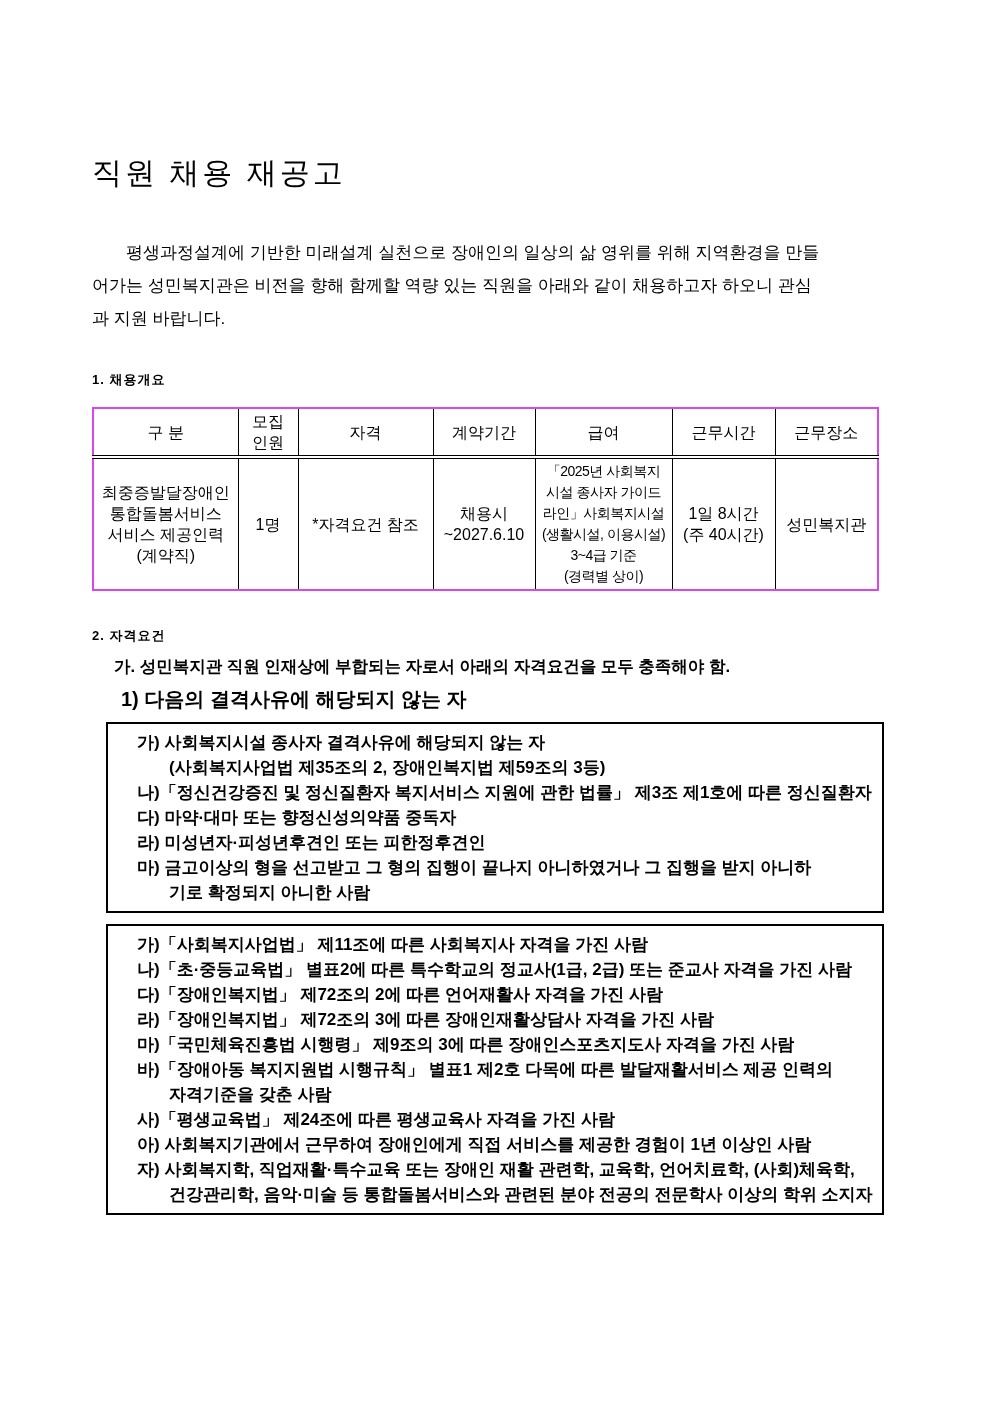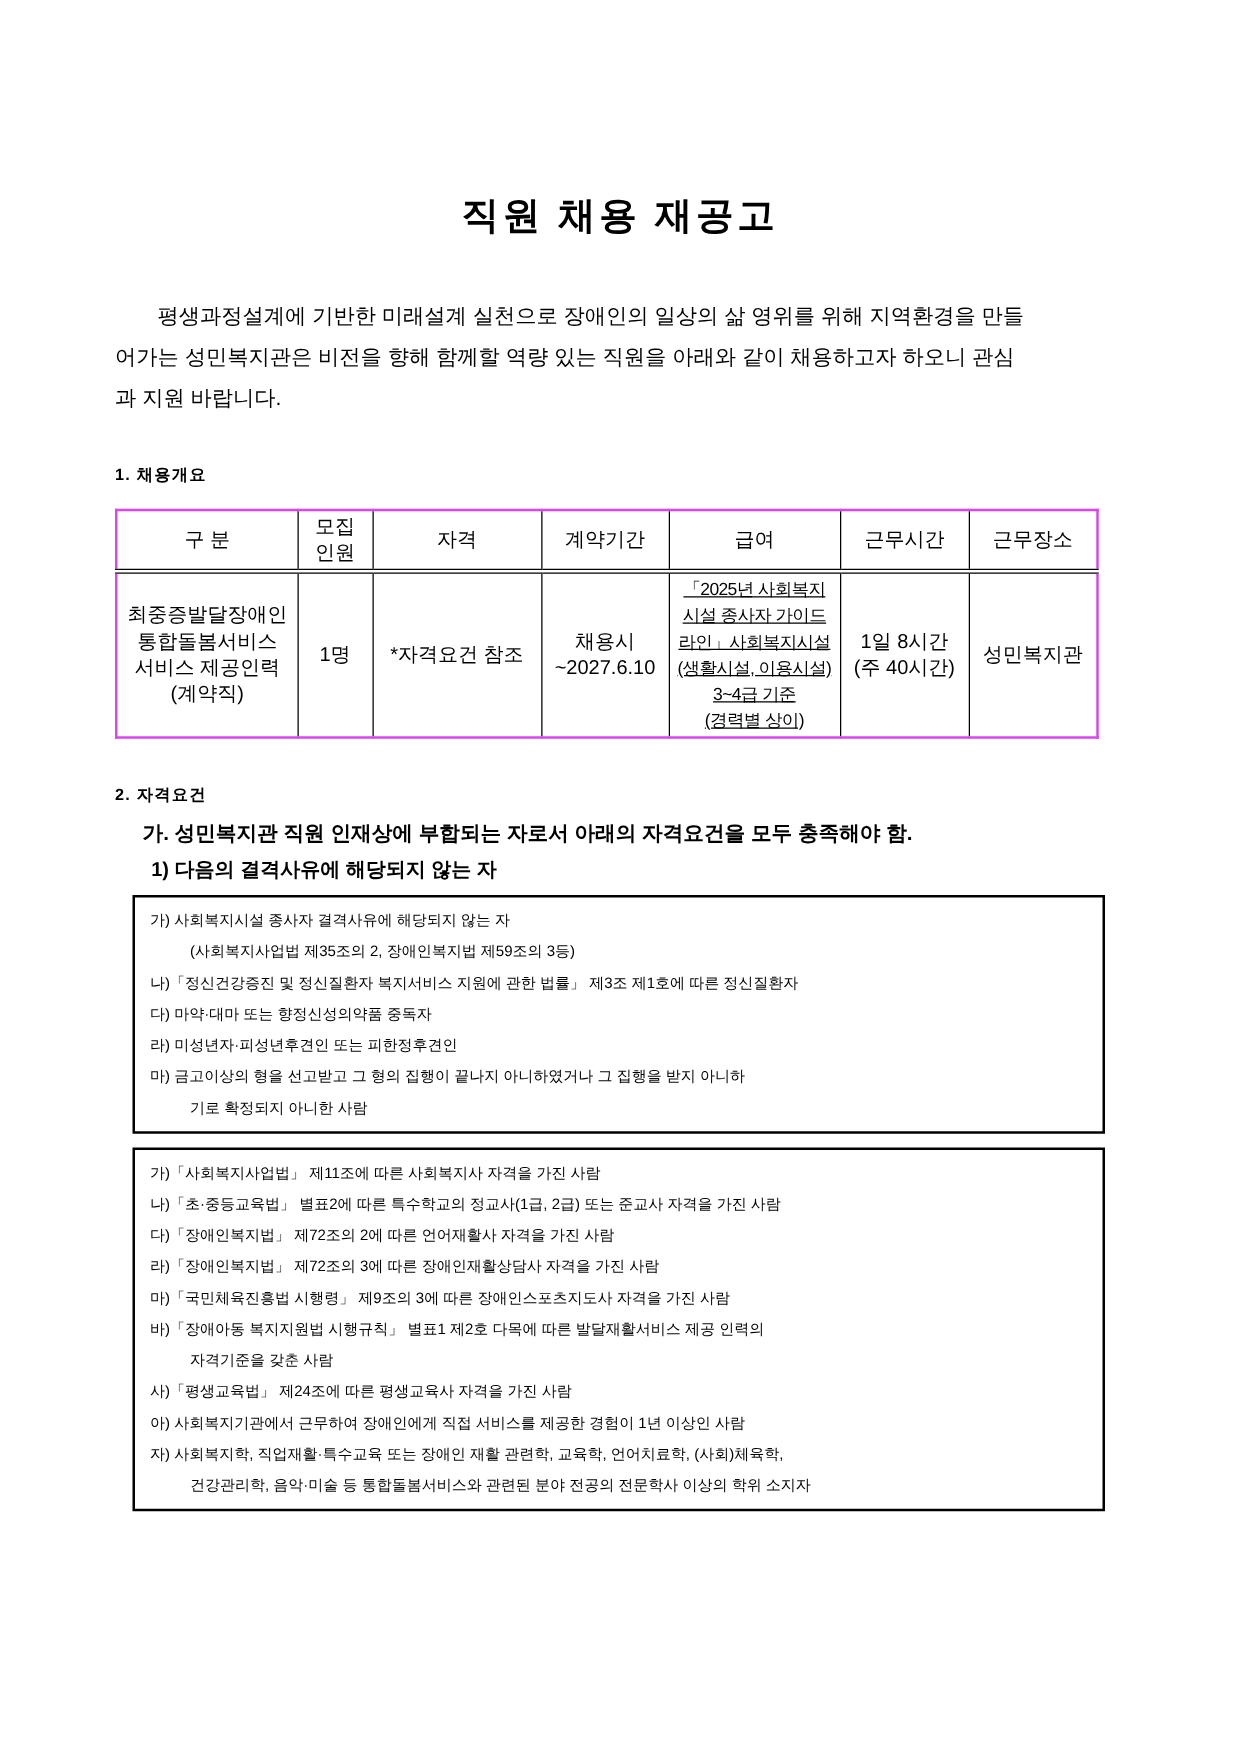--- a/index.html
+++ b/index.html
@@ -10,23 +10,23 @@
     color: #000000;
     overflow: hidden;
   }
   .page {
     width: 992px; height: 1403px;
     padding: 0 92px;
     background: #ffffff;
   }
   .doc-title {
     margin-top: 152px;
-    text-align: center;
+    text-align: left;
     font-size: 30px;
-    font-weight: 700;
+    font-weight: 400;
     letter-spacing: 3px;
     line-height: 1.4;
   }
   .intro {
     margin-top: 42px;
     font-size: 17px;
     line-height: 33px;
     text-indent: 34px;
     white-space: pre-line;
     word-break: keep-all;
@@ -55,50 +55,51 @@
     padding: 2px 1px;
   }
   .recruit-table th {
     height: 47px;
     border-bottom: 4px double #000;
     line-height: 21px;
     white-space: pre-line;
   }
   .recruit-table td { height: 120px; line-height: 21px; }
   .cell-pre { white-space: pre-line; }
-  .cell-salary { font-size: 14px; line-height: 19px; letter-spacing: -0.5px; text-decoration: underline; }
+  .cell-salary { font-size: 14px; line-height: 19px; letter-spacing: -0.5px; }
   .sub-heading {
     margin-top: 11px;
     padding-left: 22px;
     font-size: 16.5px;
     font-weight: 700;
     word-break: keep-all;
   }
   .list-heading {
     margin-top: 8px;
     padding-left: 29px;
-    font-size: 16px;
+    font-size: 20px;
     font-weight: 700;
   }
   .list-heading.second { margin-top: 27px; }
   .rule-box {
     margin-top: 9px;
     margin-left: 14px;
     width: 778px;
     border: 2px solid #000;
     padding: 6px 6px 6px 0;
   }
   .rule-box.second { margin-top: 11px; }
   .rule-item {
-    font-size: 12px;
+    font-size: 17px;
     line-height: 25px;
-    padding-left: 44px;
+    padding-left: 61px;
     text-indent: -32px;
     white-space: pre-line;
     word-break: keep-all;
+    font-weight: bold;
   }
 </style>
 </head>
 <body>
 
 <div class="page">
 
   <h1 class="doc-title">직원 채용 재공고</h1>
 
   <p class="intro">평생과정설계에 기반한 미래설계 실천으로 장애인의 일상의 삶 영위를 위해 지역환경을 만들

